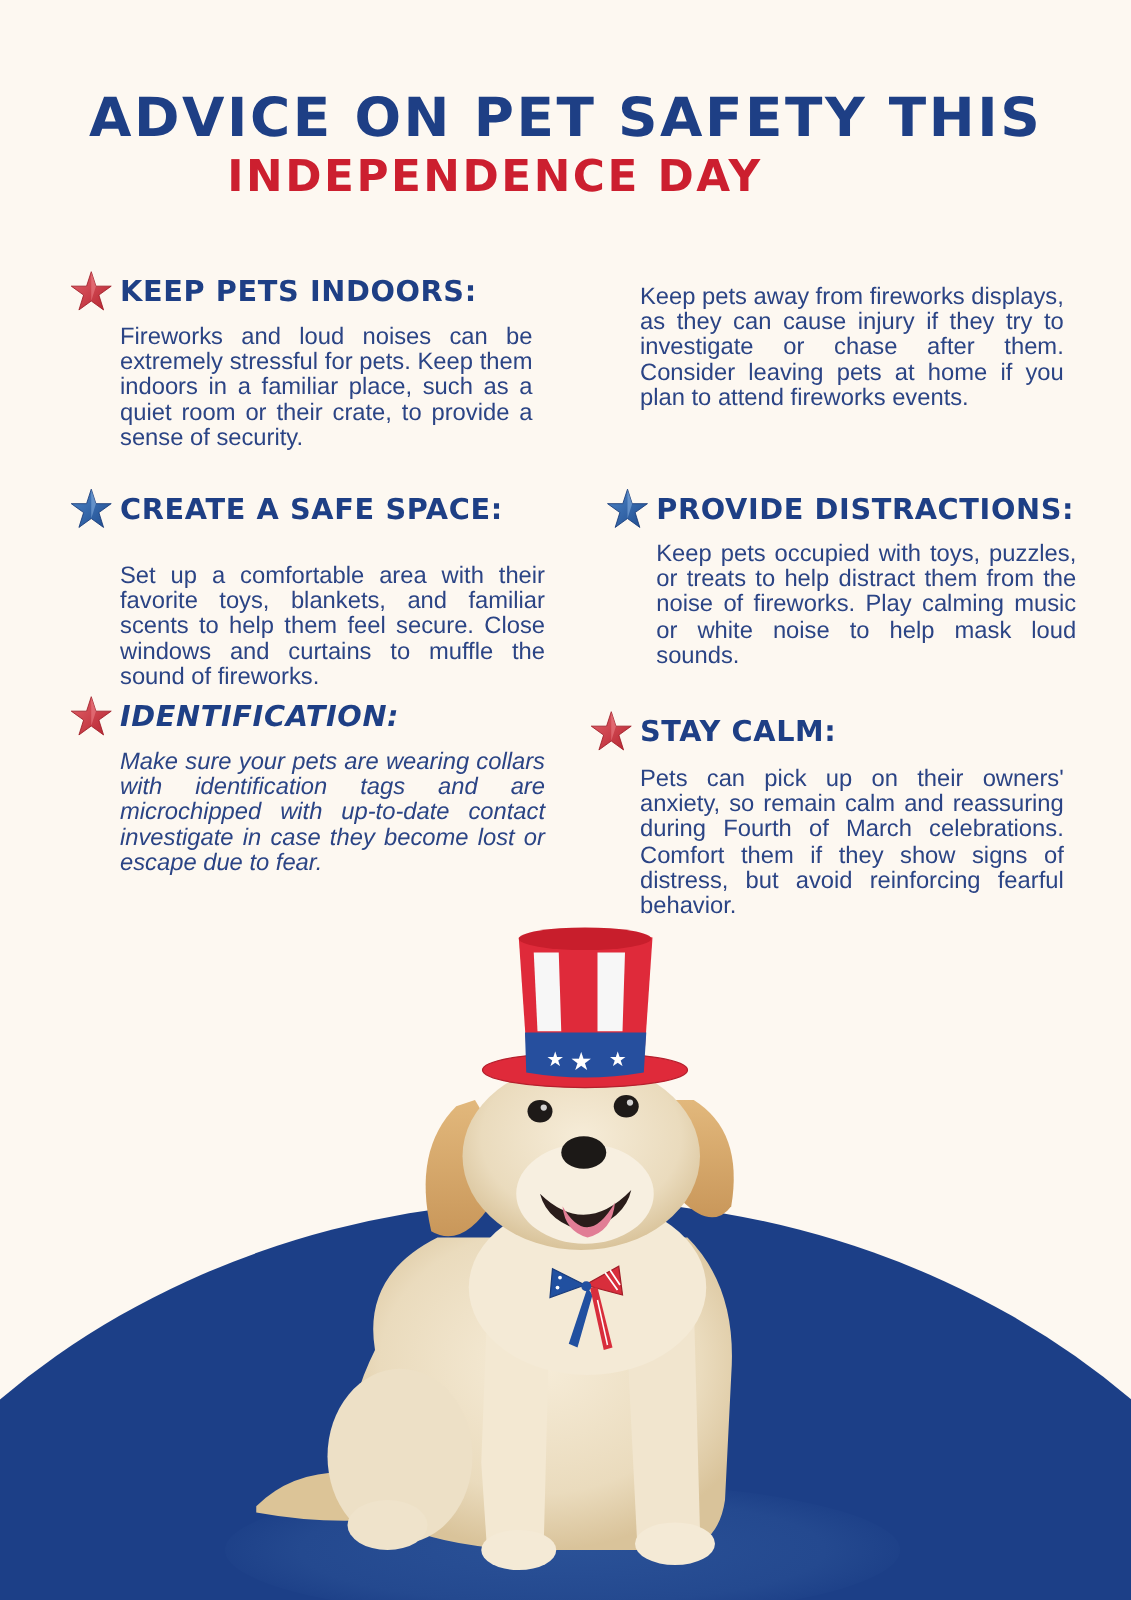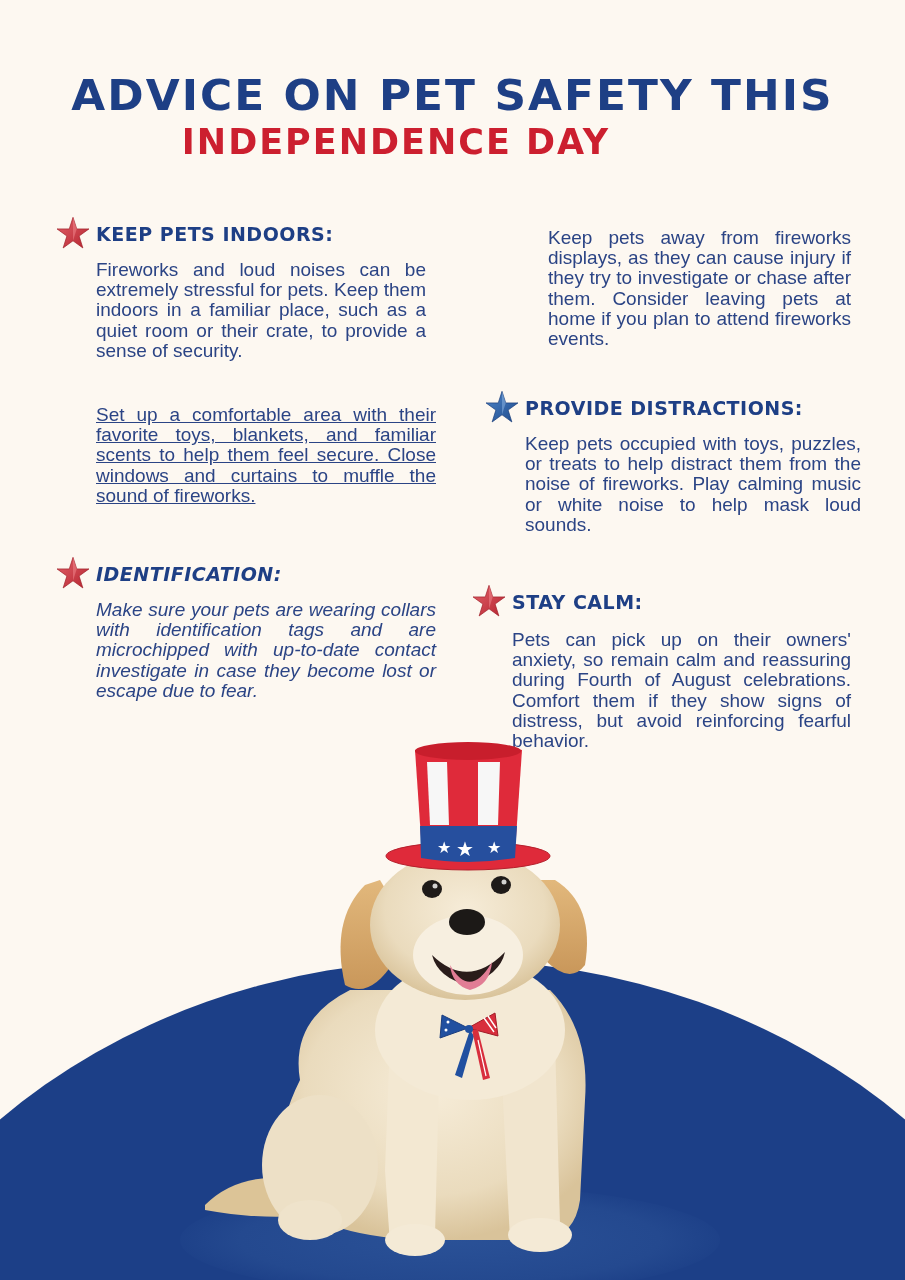--- a/index.html
+++ b/index.html
@@ -18,21 +18,21 @@
     position:absolute; left:0; width:792px; top:122px; text-align:center;
     font-family:"DejaVu Sans", sans-serif; font-weight:bold;
     font-size:35px; letter-spacing:2px; color:#cc1f2f;
     text-transform:uppercase;
   }
   .tip { position:absolute; width:345px; }
   .tip-head { position:relative; height:32px; }
   .tip-star { position:absolute; left:-40px; top:-4px; width:34px; height:34px; }
   .tip-title {
     font-family:"DejaVu Sans", sans-serif; font-weight:bold;
-    font-size:19px; color:#1e3f85; letter-spacing:0.5px;
+    font-size:23px; color:#1e3f85; letter-spacing:0.5px;
     text-transform:uppercase; white-space:nowrap; line-height:28px;
   }
   .tip-body {
     margin-top:10px; font-size:19px; line-height:20.2px; color:#2b4485;
     text-align:justify;
   }
   .blue-disc {
     position:absolute; left:-190px; top:960px; width:1285px; height:1100px;
     border-radius:50%; background:#1c3f87;
   }
@@ -69,25 +69,32 @@
     <svg class="tip-star" viewBox="0 0 100 100">
       <polygon points="50,4 61,38 97,38 68,59 79,94 50,73 21,94 32,59 3,38 39,38" fill="url(#gRed)" stroke="#9e1c27" stroke-width="2"></polygon>
       <polygon points="50,4 50,73 61,38" fill="#f28a90" opacity="0.5"></polygon>
     </svg>
     <div class="tip-title">KEEP PETS INDOORS:</div>
   </div>
   <div class="tip-body" style="margin-top:8px;">Fireworks and loud noises can be extremely stressful for pets. Keep them indoors in a familiar place, such as a quiet room or their crate, to provide a sense of security.</div>
 </div>
 
 <div class="tip" style="left:512px; top:220px; width:339px;">
-  <div class="tip-body" style="margin-top:8px;margin-left:36px;">Keep pets away from fireworks displays, as they can cause injury if they try to investigate or chase after them. Consider leaving pets at home if you plan to attend fireworks events.</div>
+  <div class="tip-body" style="margin-top:8px;">Keep pets away from fireworks displays, as they can cause injury if they try to investigate or chase after them. Consider leaving pets at home if you plan to attend fireworks events.</div>
 </div>
 
 <div class="tip" style="left:96px; top:394px; width:340px;">
-  <div class="tip-body" style="margin-top:11px;text-decoration:underline;">Set up a comfortable area with their favorite toys, blankets, and familiar scents to help them feel secure. Close windows and curtains to muffle the sound of fireworks.</div>
+  <div class="tip-head">
+    <svg class="tip-star" viewBox="0 0 100 100">
+      <polygon points="50,4 61,38 97,38 68,59 79,94 50,73 21,94 32,59 3,38 39,38" fill="url(#gBlue)" stroke="#163a78" stroke-width="2"></polygon>
+      <polygon points="50,4 50,73 61,38" fill="#8fb8e6" opacity="0.5"></polygon>
+    </svg>
+    <div class="tip-title">CREATE A SAFE SPACE:</div>
+  </div>
+  <div class="tip-body" style="margin-top:25px;">Set up a comfortable area with their favorite toys, blankets, and familiar scents to help them feel secure. Close windows and curtains to muffle the sound of fireworks.</div>
 </div>
 
 <div class="tip" style="left:513px; top:394px; width:336px;margin-left:12px;">
   <div class="tip-head">
     <svg class="tip-star" viewBox="0 0 100 100">
       <polygon points="50,4 61,38 97,38 68,59 79,94 50,73 21,94 32,59 3,38 39,38" fill="url(#gBlue)" stroke="#163a78" stroke-width="2"></polygon>
       <polygon points="50,4 50,73 61,38" fill="#8fb8e6" opacity="0.5"></polygon>
     </svg>
     <div class="tip-title">PROVIDE DISTRACTIONS:</div>
   </div>
@@ -98,29 +105,29 @@
   <div class="tip-head">
     <svg class="tip-star" viewBox="0 0 100 100">
       <polygon points="50,4 61,38 97,38 68,59 79,94 50,73 21,94 32,59 3,38 39,38" fill="url(#gRed)" stroke="#9e1c27" stroke-width="2"></polygon>
       <polygon points="50,4 50,73 61,38" fill="#f28a90" opacity="0.5"></polygon>
     </svg>
     <div class="tip-title">IDENTIFICATION:</div>
   </div>
   <div class="tip-body" style="margin-top:8px;">Make sure your pets are wearing collars with identification tags and are microchipped with up-to-date contact investigate in case they become lost or escape due to fear.</div>
 </div>
 
-<div class="tip" style="left:512px; top:588px; width:339px;">
+<div class="tip" style="left:512px; top:572px; width:339px;">
   <div class="tip-head">
     <svg class="tip-star" viewBox="0 0 100 100">
       <polygon points="50,4 61,38 97,38 68,59 79,94 50,73 21,94 32,59 3,38 39,38" fill="url(#gRed)" stroke="#9e1c27" stroke-width="2"></polygon>
       <polygon points="50,4 50,73 61,38" fill="#f28a90" opacity="0.5"></polygon>
     </svg>
     <div class="tip-title">STAY CALM:</div>
   </div>
-  <div class="tip-body" style="margin-top:10px;">Pets can pick up on their owners' anxiety, so remain calm and reassuring during Fourth of August celebrations. Comfort them if they show signs of distress, but avoid reinforcing fearful behavior.</div>
+  <div class="tip-body" style="margin-top:10px;">Pets can pick up on their owners' anxiety, so remain calm and reassuring during Fourth of March celebrations. Comfort them if they show signs of distress, but avoid reinforcing fearful behavior.</div>
 </div>
 
 <div class="blue-disc"></div>
 <div class="floor-shadow"></div>
 
 <svg class="dog" viewBox="170 738 560 520">
   <defs>
     <radialGradient id="fur" cx="0.5" cy="0.4" r="0.6">
       <stop offset="0" stop-color="#f6ecd8"></stop>
       <stop offset="0.7" stop-color="#eadbbd"></stop>

